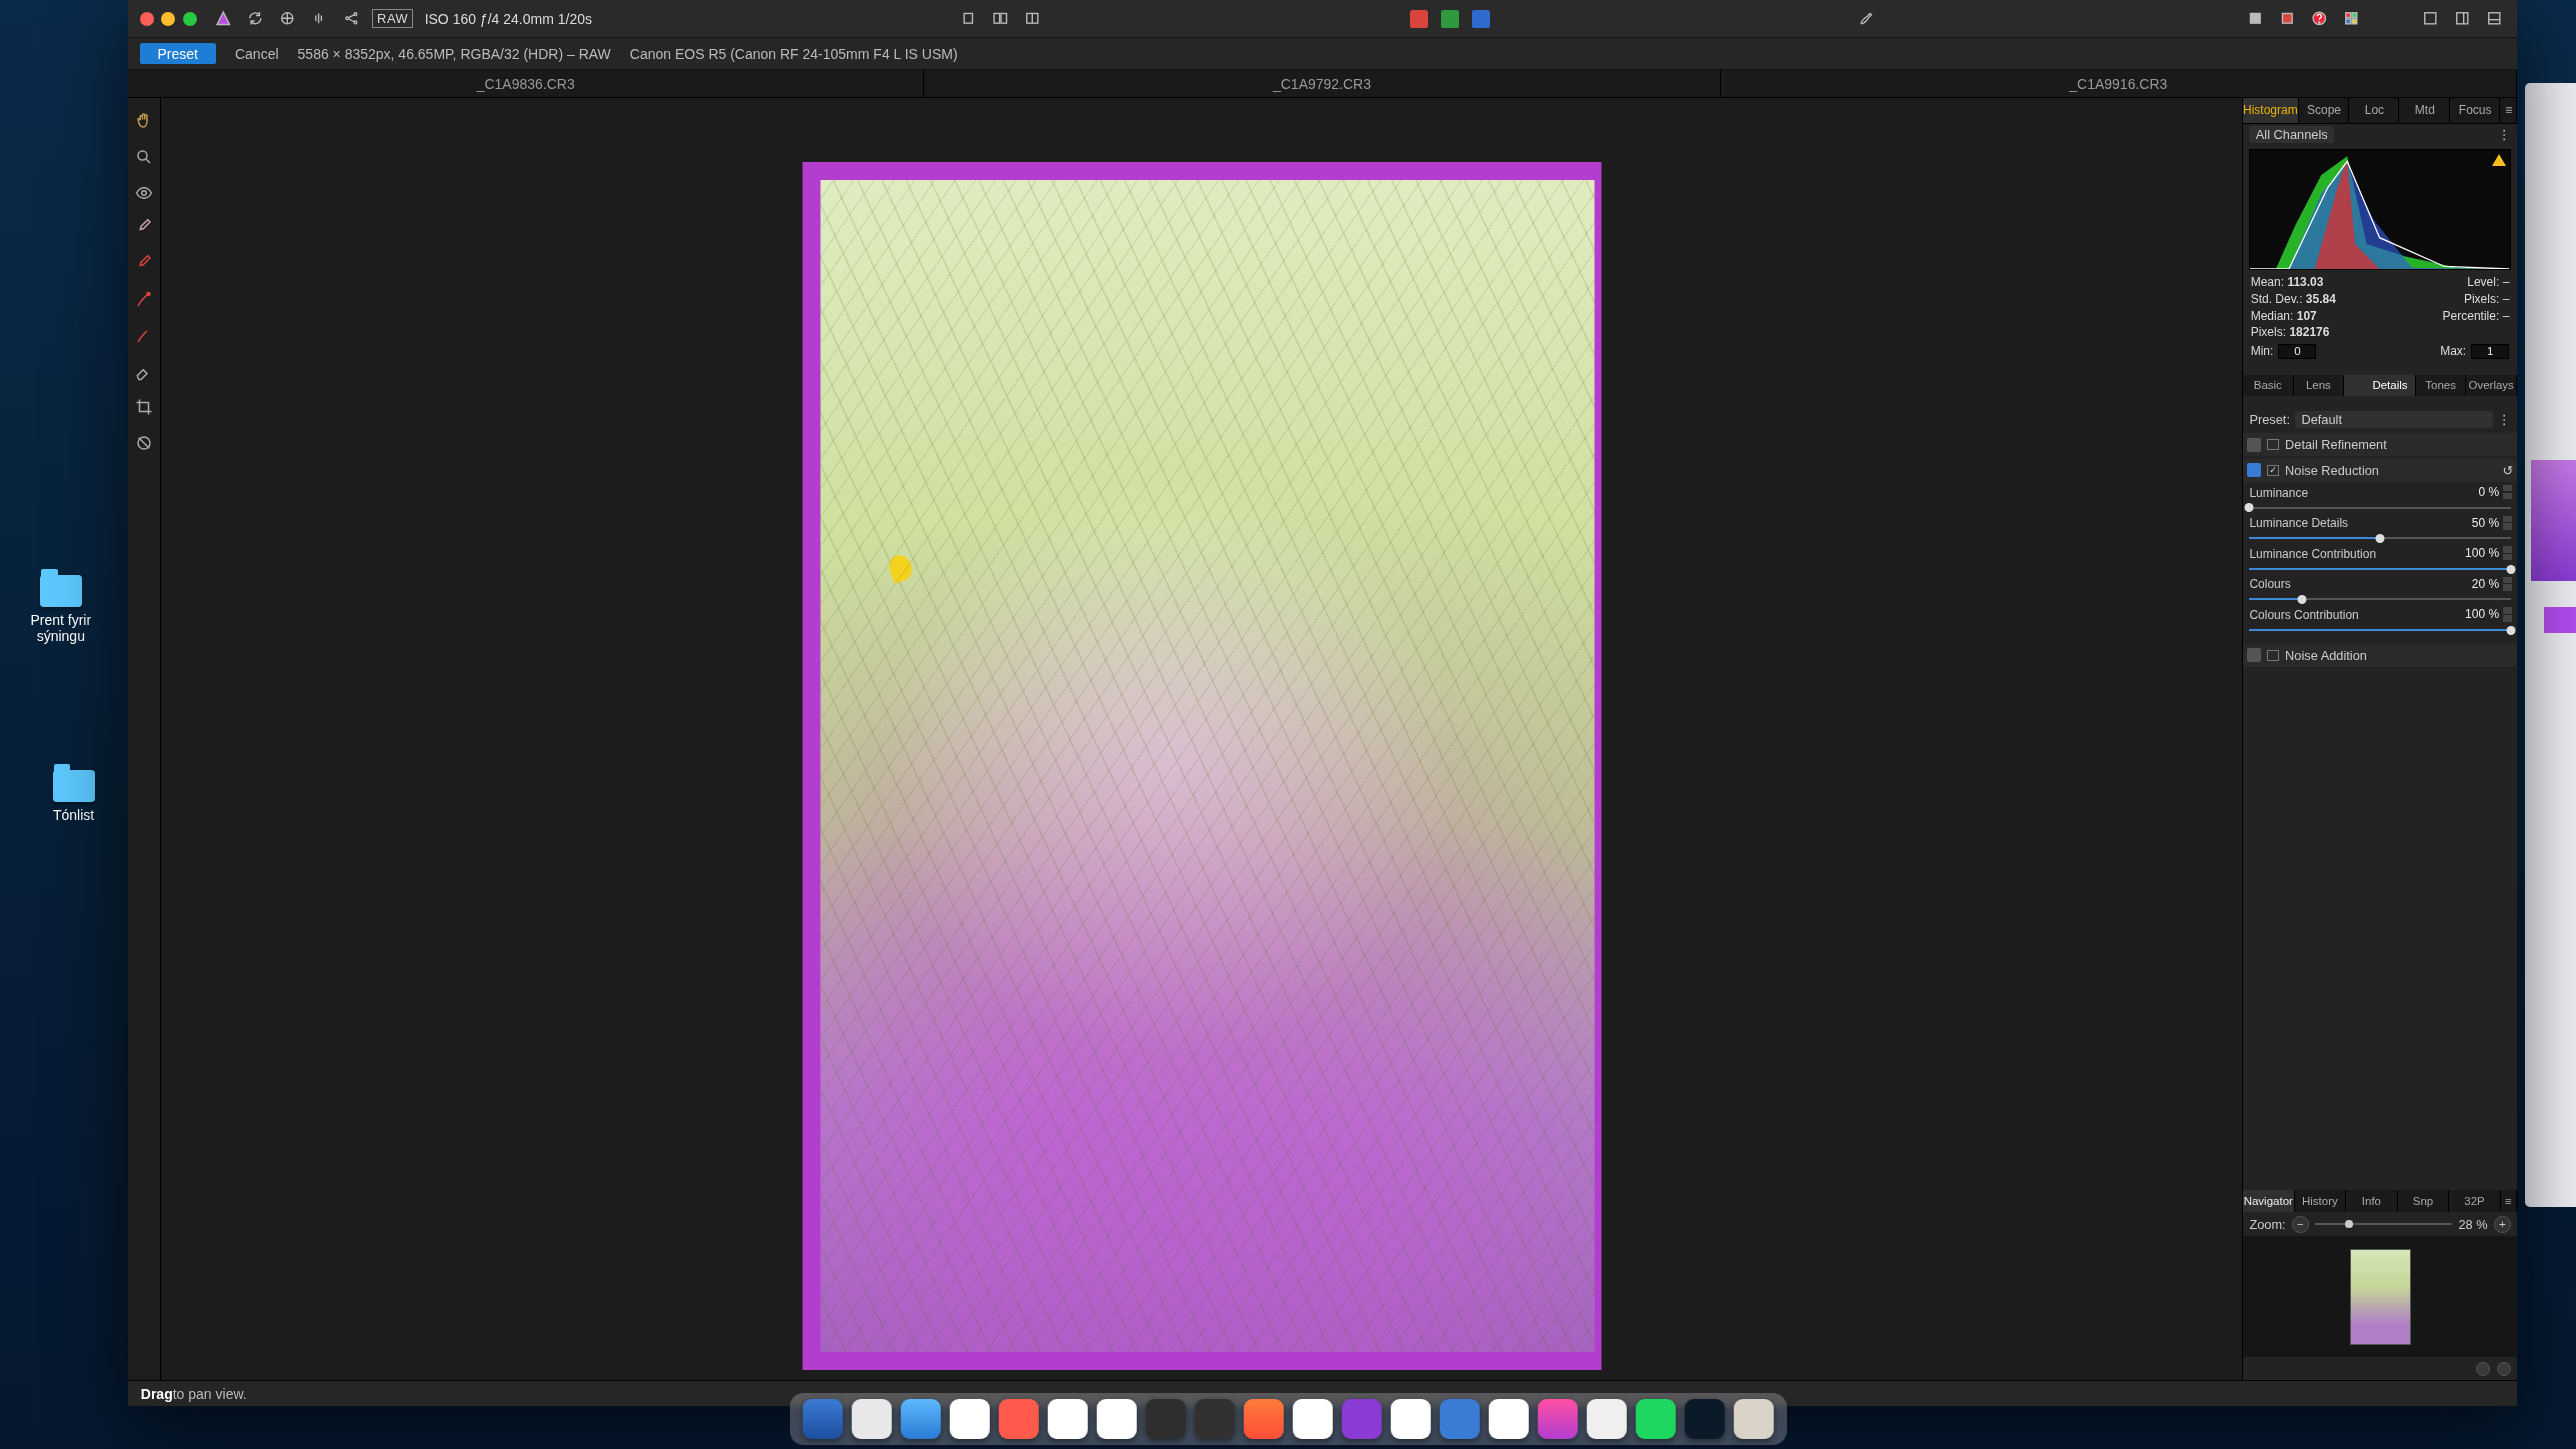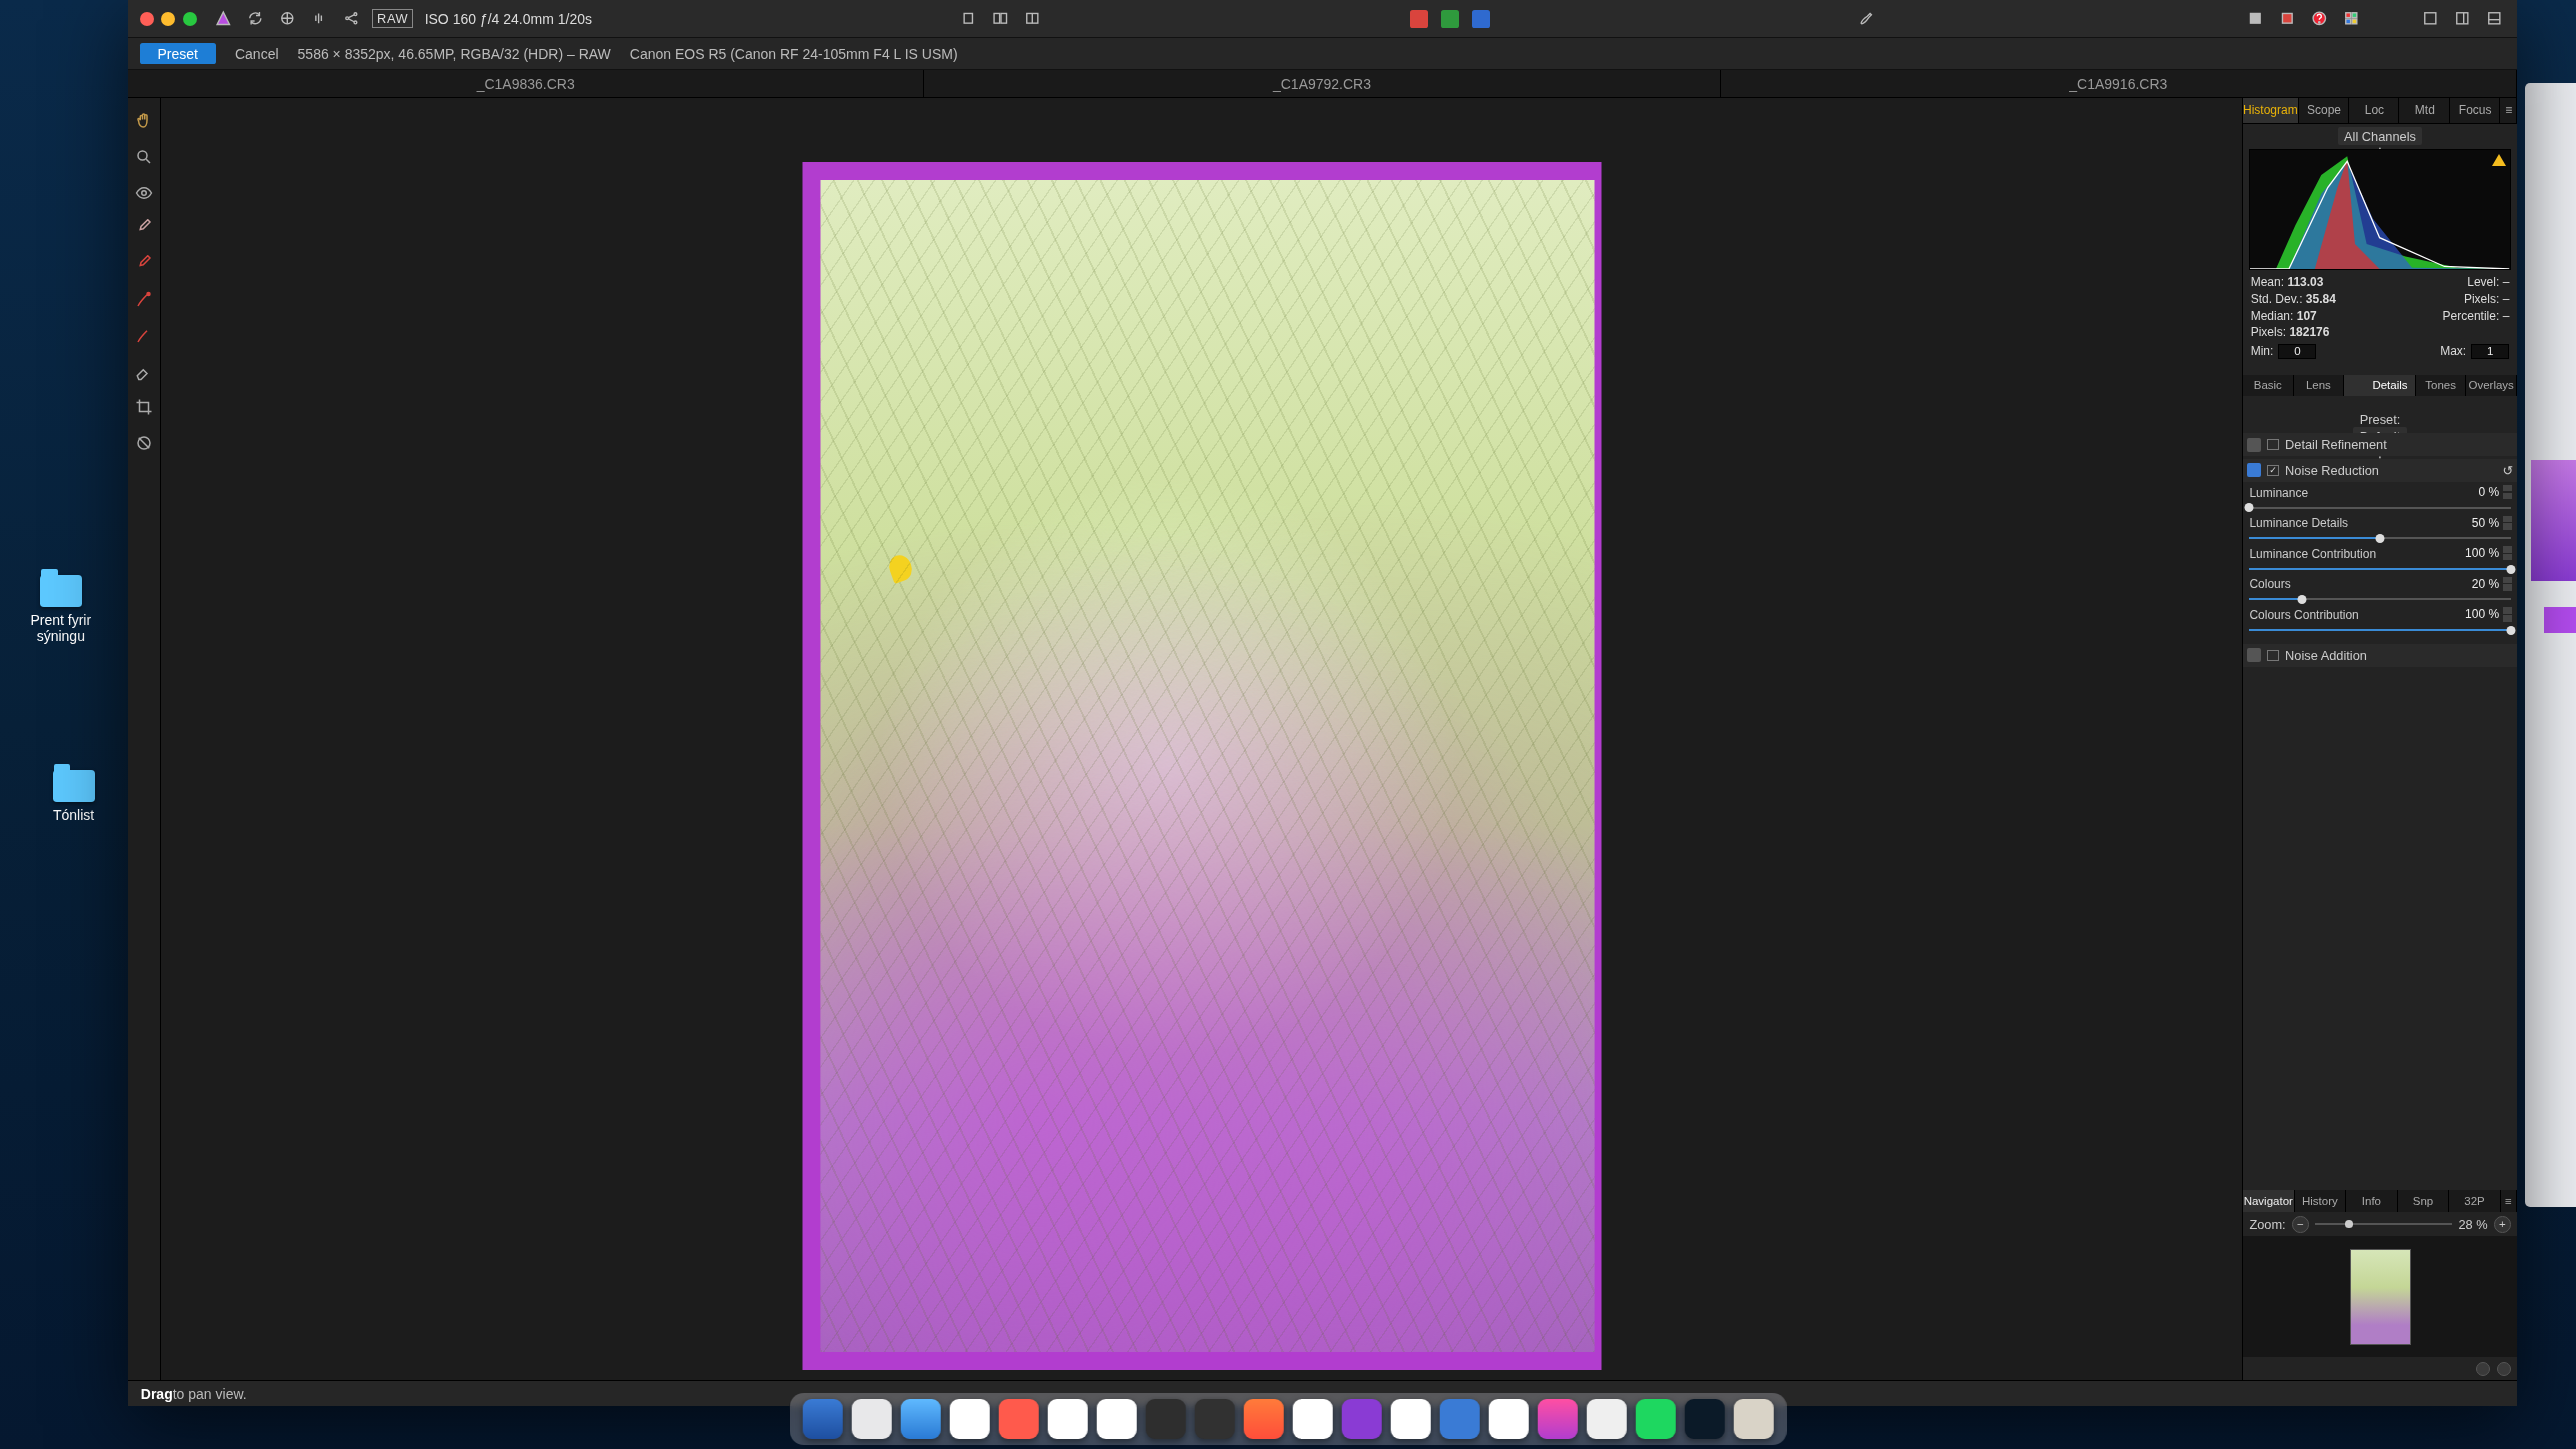--- a/index.html
+++ b/index.html
@@ -66,21 +66,21 @@
   .statusbar { height:25.6px; background:#262626; border-top:0.6px solid #000; display:flex; align-items:center; padding:0 12.8px; font-size:14px; color:#bbb; }
   .statusbar b{color:#fff; font-weight:600;}
 
   
   .rpanel { width:275px; background:#232323; border-left:0.6px solid #000; display:flex; flex-direction:column; font-size:12.8px; color:#ccc; }
   .tabsrow { display:flex; gap:1.3px; height:25.6px; align-items:stretch; background:#1a1a1a; border-bottom:0.6px solid #000; }
   .rtab { flex:1; display:flex; align-items:center; justify-content:center; font-size:12px; color:#aaa; border-right:0.6px solid #000;}
   .rtab.active { background:#303030; color:#eab308; }
 
   .section { padding:3.8px 6.4px; }
-  .rowline { display:flex; align-items:center; justify-content:space-between; height:22px;flex-direction:column; }
+  .rowline { display:flex; align-items:center; justify-content:space-between; height:22px; }
   .selchip { background:#303030; padding:1.3px 6.4px; border-radius:1.9px; }
 
   .histo { margin:3.8px 6.4px; height:121px; background:#0a0a0a; position:relative; border:0.6px solid #000; }
   .histo svg { position:absolute; inset:0; width:100%; height:100%; }
   .warntri { position:absolute; top:3.8px; right:3.8px; width:0;height:0;border-left:7.7px solid transparent;border-right:7.7px solid transparent;border-bottom:12.8px solid #f5bd1f;}
   .stats { padding:1.3px 7.7px 3.8px; font-size:12px; color:#ddd; }
   .stats .row { display:flex; justify-content:space-between; height:16.6px; }
   .minisel { display:flex; align-items:center; gap:5.1px; margin-top:2.6px; }
   .numbox { background:#111; border:0.6px solid #000; width:38px; height:15.3px; font-size:11.5px; color:#eee; display:flex; align-items:center; justify-content:center; }
 

